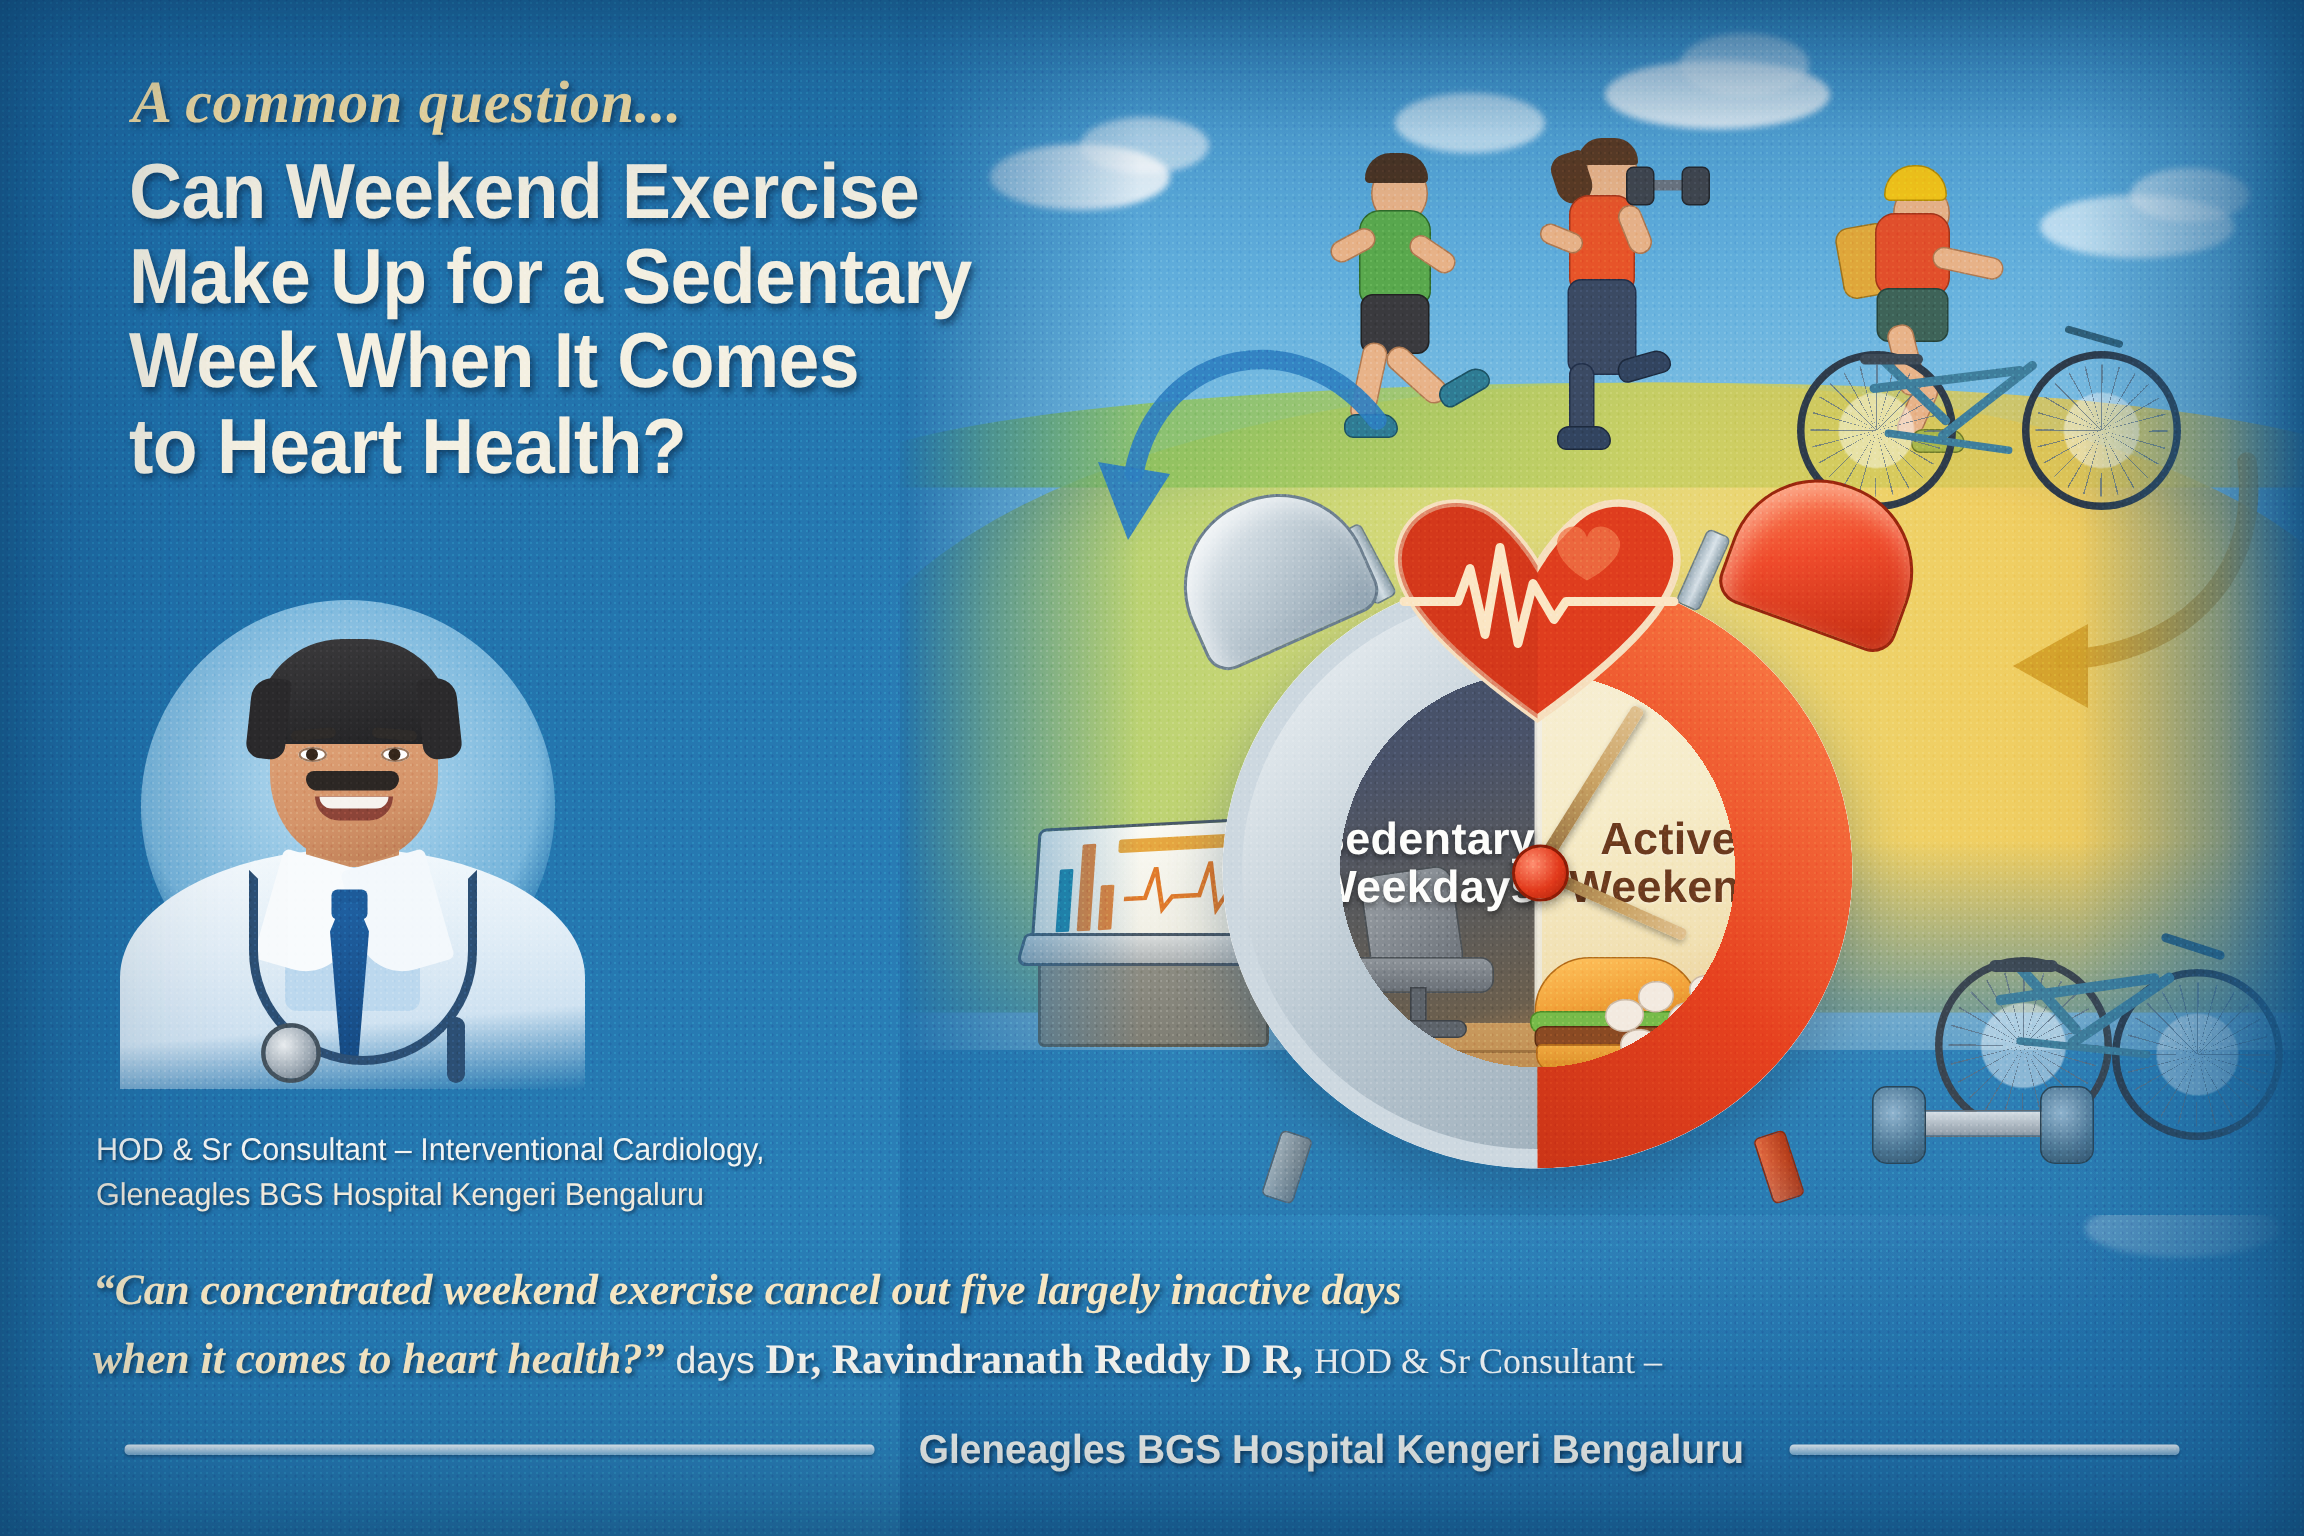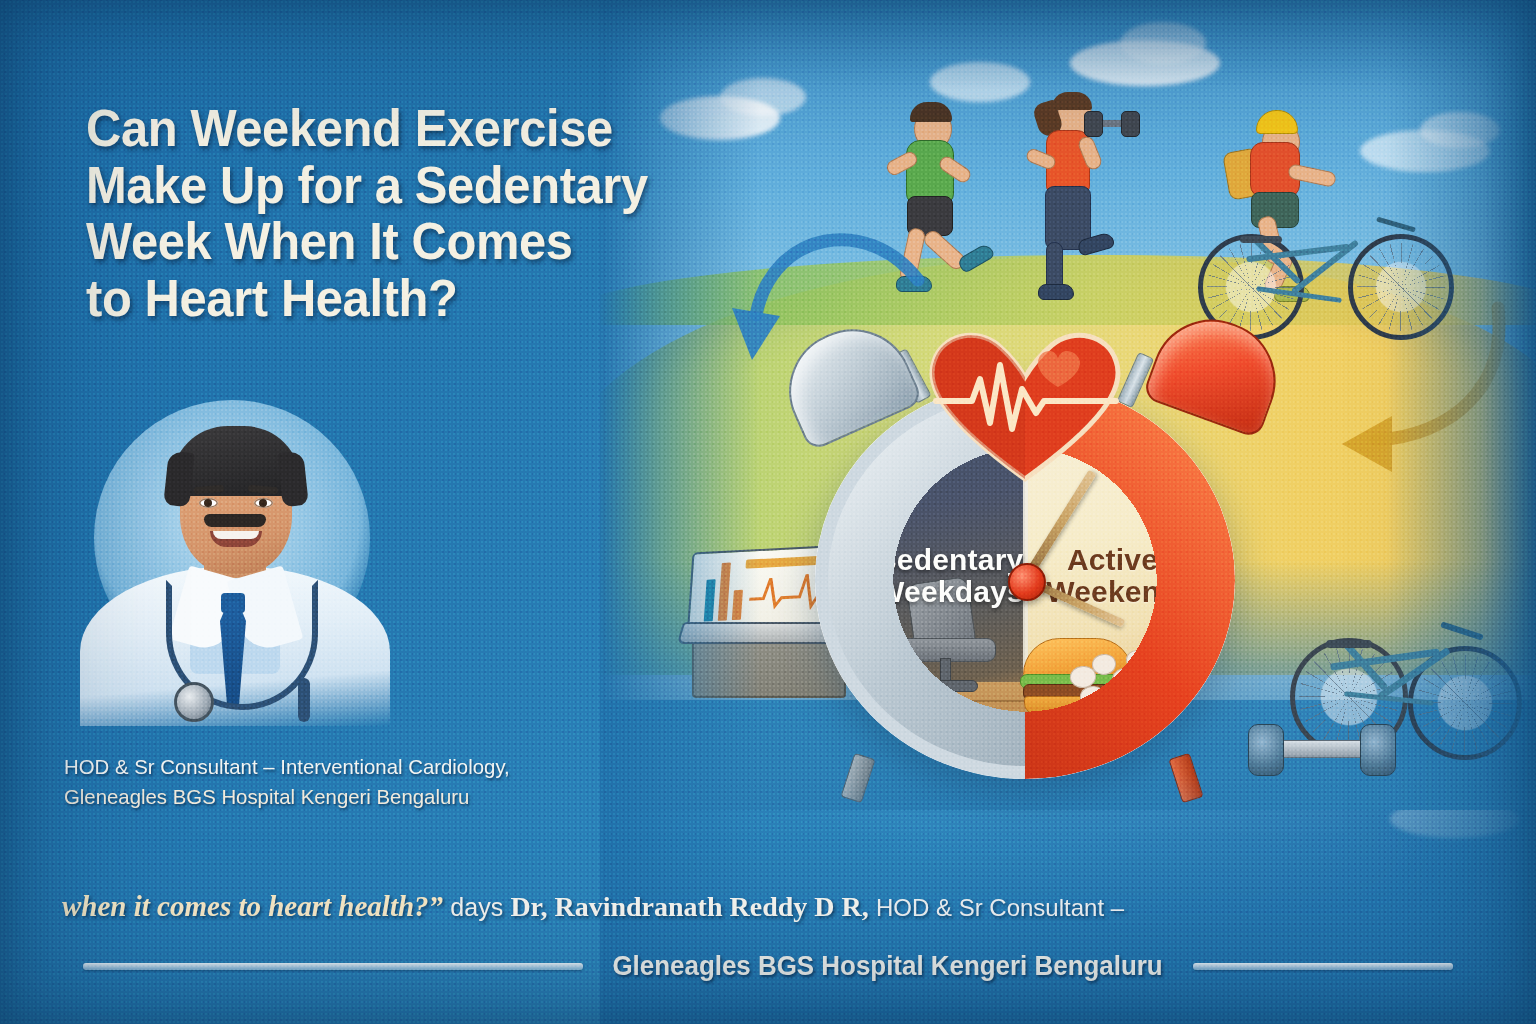--- a/index.html
+++ b/index.html
@@ -258,21 +258,21 @@
   
   .quote{
     position:absolute;left:62px;top:838px;width:1420px;
     font-family:"Liberation Serif",serif;
     font-size:29px;line-height:1.58;color:#f7e8c4;
     text-shadow:1.6px 2.2px 3.4px rgba(8,36,64,.66);
   }
   .quote .q{font-style:italic;font-weight:700;}
   .quote .says{font-family:"Liberation Sans",sans-serif;font-style:normal;font-weight:400;font-size:25px;color:#f4f4ef;}
   .quote .dr{font-family:Liberation Serif, serif;font-style:normal;font-weight:700;font-size:28px;color:#f7f6f0;}
-  .quote .role{font-family:Liberation Sans, sans-serif;font-style:normal;font-weight:400;font-size:24px;color:#eef1f2;}
+  .quote .role{font-family:Liberation Serif, serif;font-style:normal;font-weight:400;font-size:24px;color:#eef1f2;}
 
   .footer{
     position:absolute;left:0;top:944px;width:1536px;height:44px;
     display:flex;align-items:center;justify-content:center;gap:18px;
   }
   .rule{height:7px;border-radius:3px;background:linear-gradient(180deg,rgba(255,255,255,.92),rgba(255,255,255,.38));box-shadow:0 1px 2px rgba(10,40,70,.5);}
   .rule.l{width:500px;}
   .rule.r{width:260px;}
   .footer-text{
     font-family:"Liberation Sans",sans-serif;font-weight:700;font-size:27px;color:#f2f2ec;white-space:nowrap;
@@ -513,20 +513,21 @@
         <path d="M105 162 C 30 108, 4 72, 14 44 C 22 18, 56 10, 78 28 C 90 38, 99 50, 105 60 C 111 50, 120 38, 132 28 C 154 10, 188 18, 196 44 C 206 72, 180 108, 105 162 Z" fill="#df3d1e" stroke="#f6dfbe" stroke-width="5"></path>
         <path d="M105 162 C 30 108, 4 72, 14 44 C 22 18, 56 10, 78 28 C 90 38, 99 50, 105 60 Z" fill="#c93318" opacity=".5"></path>
         <path d="M16 84 L52 84 L60 62 L70 106 L80 48 L92 112 L102 72 L116 96 L124 84 L196 84" fill="none" stroke="#fbe6c4" stroke-width="6" stroke-linejoin="round" stroke-linecap="round"></path>
         <path d="M160 44 C 156 32, 140 30, 138 42 C 136 30, 120 32, 118 44 C 116 58, 138 70, 138 70 C 138 70, 162 58, 160 44 Z" fill="#f0764a" opacity=".75"></path>
       </svg>
     </div>
 
     <div class="scene-edge-fade"></div>
   </div>
 
+  <div class="eyebrow">A common question...</div>
 
   <div class="headline">
     <span class="ln">Can Weekend Exercise</span>
     <span class="ln">Make Up for a Sedentary</span>
     <span class="ln">Week When It Comes</span>
     <span class="ln">to Heart Health?</span>
   </div>
 
   <div class="doc">
     <div class="halo"></div>
@@ -555,21 +556,21 @@
     <div class="steth-bell" style="left:104px;top:292px;"></div>
     <div style="position:absolute;left:228px;top:288px;width:12px;height:44px;background:#2c4f74;border-radius:6px;"></div>
   </div>
 
   <div class="doc-role">
     <span class="r1">HOD &amp; Sr Consultant – Interventional Cardiology,</span><br>
     <span class="r2">Gleneagles BGS Hospital Kengeri Bengaluru</span>
   </div>
 
   <div class="quote">
-    <br>
+    <span class="q">“Can concentrated weekend exercise cancel out five largely inactive days</span><br>
     <span class="q">when it comes to heart health?”</span>
     <span class="says">days</span>
     <span class="dr">Dr, Ravindranath Reddy D R,</span>
     <span class="role">HOD &amp; Sr Consultant –</span>
   </div>
 
   <div class="footer">
     <div class="rule l"></div>
     <div class="footer-text">Gleneagles BGS Hospital Kengeri Bengaluru</div>
     <div class="rule r"></div>

